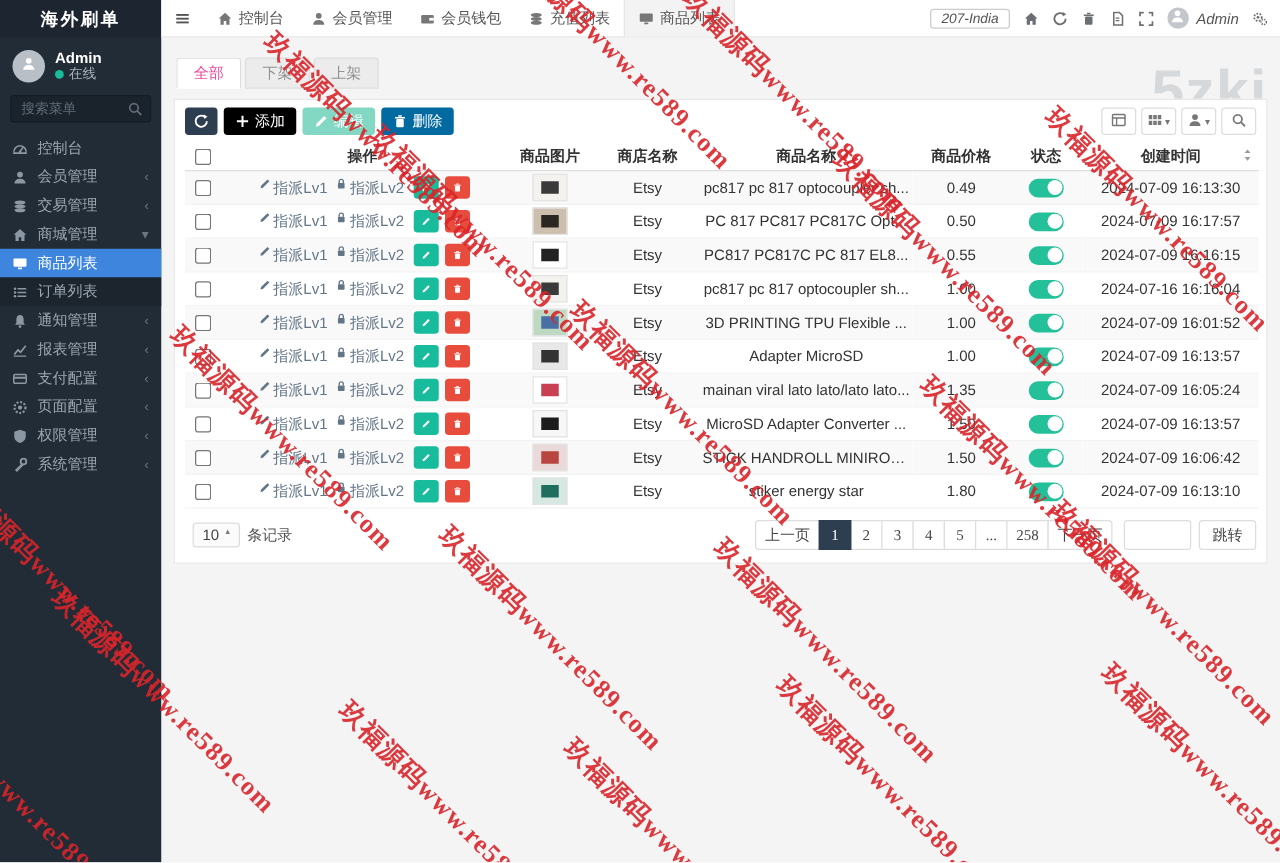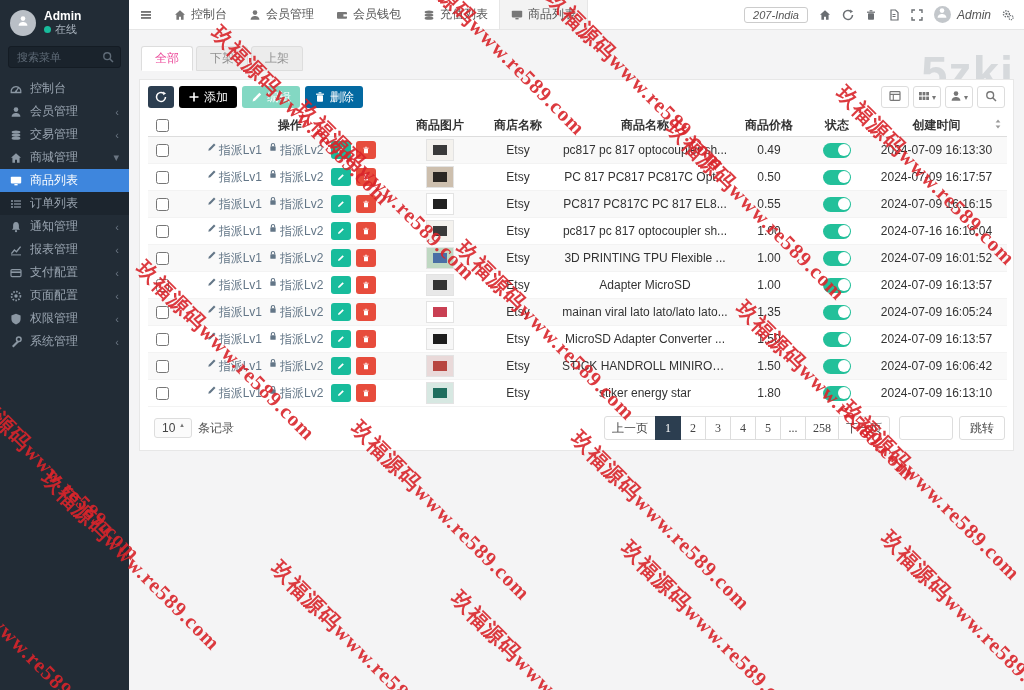--- a/index.html
+++ b/index.html
@@ -114,20 +114,21 @@
   .wm-layer{position:absolute;inset:0;z-index:40;pointer-events:none;overflow:hidden;}
   .wm{position:absolute;font-family:"Liberation Serif",serif;font-weight:bold;font-size:21px;
       color:#d9252b;opacity:.9;transform:rotate(45deg);transform-origin:0 0;white-space:nowrap;letter-spacing:1px;}
 </style>
 </head>
 <body>
 
 <div class="page">
 
   <aside class="sidebar">
+    <div class="logo">海外刷单</div>
     <div class="user-panel">
       <div class="avatar">
           <span class="icn"><svg viewBox="0 0 12 12" fill="currentColor" aria-hidden="true">
               <circle cx="6" cy="3.6" r="2.3"></circle>
               <path d="M1.6 10.8C1.6 7.9 4 6.9 6 6.9s4.4 1 4.4 3.9Z"></path>
             </svg></span>
         </div>
       <div class="user-meta">
         <div class="name">Admin</div>
         <div class="status">

